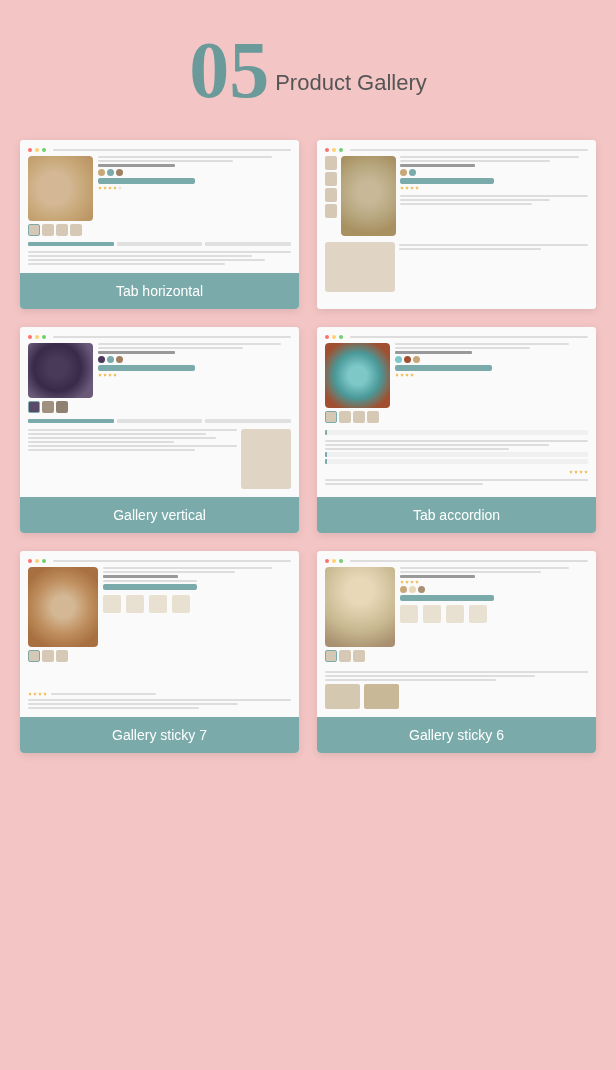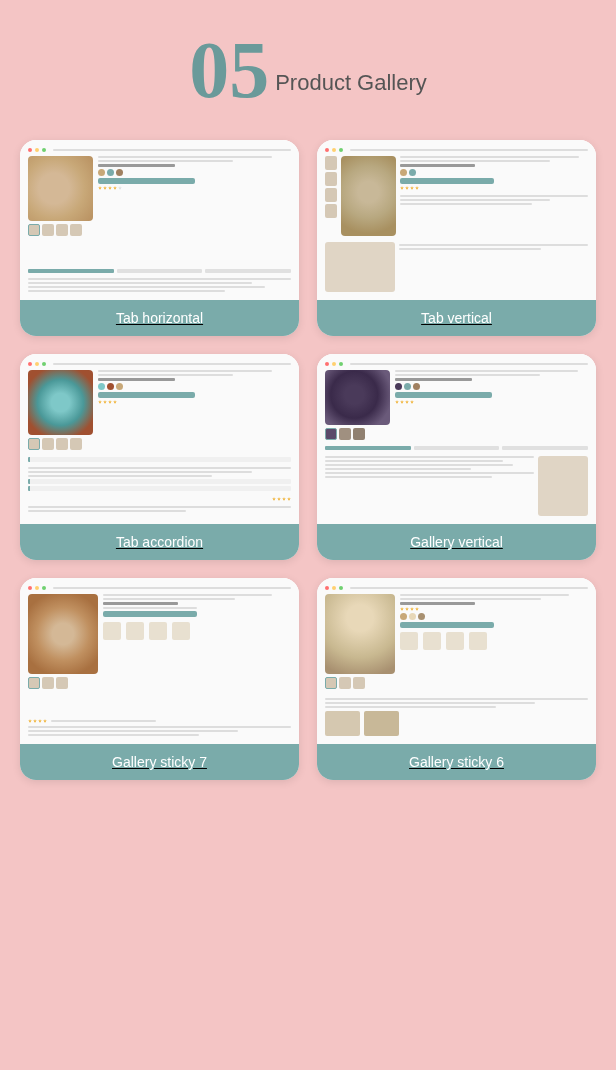--- a/index.html
+++ b/index.html
@@ -42,26 +42,25 @@
     .grid {
       display: grid;
       grid-template-columns: 1fr 1fr;
       gap: 18px;
       width: 100%;
       max-width: 576px;
     }
 
     .card {
       background: white;
-      border-radius: 16px;
+      border-radius: 4px;
       overflow: hidden;
       box-shadow: 0 2px 8px rgba(0,0,0,0.1);
       display: flex;
       flex-direction: column;
-      text-decoration: underline;
     }
 
     .card-preview {
       flex: 1;
       background: #f9f9f9;
       overflow: hidden;
       position: relative;
       height: 200px;
     }
 
@@ -328,142 +327,141 @@
           <div style="width:70px; display:flex; flex-direction:column; gap:2px;">
             <div style="height:50px; background: #e0d5c5; border-radius:3px;"></div>
           </div>
           <div style="flex:1; display:flex; flex-direction:column; gap:2px; padding-top:2px;">
             <div class="ip-text-line"></div>
             <div class="ip-text-line" style="width:75%;"></div>
           </div>
         </div>
       </div>
     </div>
-    <div class="card-label">Tab vertical</div>
   </div>
 
   <div class="card">
     <div class="card-preview">
       <div class="inner-preview">
         <div class="ip-topbar">
           <div class="ip-dot r"></div>
           <div class="ip-dot y"></div>
           <div class="ip-dot g"></div>
           <div class="ip-text-line" style="flex:1; margin-left:4px;"></div>
         </div>
         <div style="display:flex; gap:5px;">
           <div style="display:flex; flex-direction:column; gap:3px; width:65px;">
-            <div class="ip-big-img plate-img" style="width:65px; height:65px;"></div>
+            <div class="ip-big-img pot-img" style="width:65px; height:55px;"></div>
             <div class="ip-thumbs-row">
-              <div class="ip-thumb active"></div>
-              <div class="ip-thumb"></div>
-              <div class="ip-thumb"></div>
-              <div class="ip-thumb"></div>
-            </div>
-          </div>
-          <div style="flex:1; display:flex; flex-direction:column; gap:2px;">
+              <div class="ip-thumb active" style="background:#5a4a6a;"></div>
+              <div class="ip-thumb" style="background:#a09080;"></div>
+              <div class="ip-thumb" style="background:#908070;"></div>
+            </div>
+          </div>
+          <div style="flex:1; display:flex; flex-direction:column; gap:2px;">
+            <div class="ip-text-line" style="width:95%;"></div>
+            <div class="ip-text-line" style="width:75%;"></div>
+            <div class="ip-price"></div>
+            <div class="ip-swatches">
+              <div class="ip-swatch" style="background:#4a3a5a;"></div>
+              <div class="ip-swatch" style="background:#7aabaa;"></div>
+              <div class="ip-swatch" style="background:#a08060;"></div>
+            </div>
+            <div class="ip-btn"></div>
+            <div class="ip-stars-row">
+              <div class="ip-star"></div>
+              <div class="ip-star"></div>
+              <div class="ip-star"></div>
+              <div class="ip-star"></div>
+            </div>
+          </div>
+        </div>
+        <div class="ip-tabs-row" style="margin-top:4px;">
+          <div class="ip-tab active"></div>
+          <div class="ip-tab"></div>
+          <div class="ip-tab"></div>
+        </div>
+        <div style="display:flex; gap:4px; margin-top:4px; flex:1; align-items:flex-start;">
+          <div style="flex:1; display:flex; flex-direction:column; gap:2px;">
+            <div class="ip-text-line"></div>
+            <div class="ip-text-line" style="width:85%;"></div>
             <div class="ip-text-line" style="width:90%;"></div>
             <div class="ip-text-line" style="width:70%;"></div>
-            <div class="ip-price"></div>
-            <div class="ip-swatches">
-              <div class="ip-swatch" style="background:#7ec8c8;"></div>
-              <div class="ip-swatch" style="background:#a05030;"></div>
-              <div class="ip-swatch" style="background:#c8a878;"></div>
-            </div>
-            <div class="ip-btn"></div>
-            <div class="ip-stars-row">
-              <div class="ip-star"></div>
-              <div class="ip-star"></div>
-              <div class="ip-star"></div>
-              <div class="ip-star"></div>
-            </div>
-          </div>
-        </div>
-        <div class="ip-accordion-row" style="margin-top:5px;">
-          <div class="ip-acc-item"></div>
-          <div class="ip-section-block">
             <div class="ip-text-line"></div>
-            <div class="ip-text-line" style="width:85%;"></div>
-            <div class="ip-text-line" style="width:70%;"></div>
-          </div>
-          <div class="ip-acc-item"></div>
-          <div class="ip-acc-item"></div>
-        </div>
-        <div style="display:flex; justify-content:flex-end; margin-top:4px;">
-          <div class="ip-stars-row">
-            <div class="ip-star"></div>
-            <div class="ip-star"></div>
-            <div class="ip-star"></div>
-            <div class="ip-star"></div>
-          </div>
-        </div>
-        <div class="ip-section-block">
-          <div class="ip-text-line"></div>
-          <div class="ip-text-line" style="width:60%;"></div>
+            <div class="ip-text-line" style="width:80%;"></div>
+          </div>
+          <div style="width:50px; height:60px; background:#e0d5c5; border-radius:3px; flex-shrink:0;"></div>
         </div>
       </div>
     </div>
-    <div class="card-label">Tab accordion</div>
+    <div class="card-label">Gallery vertical</div>
   </div>
 
   <div class="card">
     <div class="card-preview">
       <div class="inner-preview">
         <div class="ip-topbar">
           <div class="ip-dot r"></div>
           <div class="ip-dot y"></div>
           <div class="ip-dot g"></div>
           <div class="ip-text-line" style="flex:1; margin-left:4px;"></div>
         </div>
         <div style="display:flex; gap:5px;">
           <div style="display:flex; flex-direction:column; gap:3px; width:65px;">
-            <div class="ip-big-img pot-img" style="width:65px; height:55px;"></div>
+            <div class="ip-big-img plate-img" style="width:65px; height:65px;"></div>
             <div class="ip-thumbs-row">
-              <div class="ip-thumb active" style="background:#5a4a6a;"></div>
-              <div class="ip-thumb" style="background:#a09080;"></div>
-              <div class="ip-thumb" style="background:#908070;"></div>
-            </div>
-          </div>
-          <div style="flex:1; display:flex; flex-direction:column; gap:2px;">
-            <div class="ip-text-line" style="width:95%;"></div>
-            <div class="ip-text-line" style="width:75%;"></div>
+              <div class="ip-thumb active"></div>
+              <div class="ip-thumb"></div>
+              <div class="ip-thumb"></div>
+              <div class="ip-thumb"></div>
+            </div>
+          </div>
+          <div style="flex:1; display:flex; flex-direction:column; gap:2px;">
+            <div class="ip-text-line" style="width:90%;"></div>
+            <div class="ip-text-line" style="width:70%;"></div>
             <div class="ip-price"></div>
             <div class="ip-swatches">
-              <div class="ip-swatch" style="background:#4a3a5a;"></div>
-              <div class="ip-swatch" style="background:#7aabaa;"></div>
-              <div class="ip-swatch" style="background:#a08060;"></div>
+              <div class="ip-swatch" style="background:#7ec8c8;"></div>
+              <div class="ip-swatch" style="background:#a05030;"></div>
+              <div class="ip-swatch" style="background:#c8a878;"></div>
             </div>
             <div class="ip-btn"></div>
             <div class="ip-stars-row">
               <div class="ip-star"></div>
               <div class="ip-star"></div>
               <div class="ip-star"></div>
               <div class="ip-star"></div>
             </div>
           </div>
         </div>
-        <div class="ip-tabs-row" style="margin-top:4px;">
-          <div class="ip-tab active"></div>
-          <div class="ip-tab"></div>
-          <div class="ip-tab"></div>
-        </div>
-        <div style="display:flex; gap:4px; margin-top:4px; flex:1; align-items:flex-start;">
-          <div style="flex:1; display:flex; flex-direction:column; gap:2px;">
+        <div class="ip-accordion-row" style="margin-top:5px;">
+          <div class="ip-acc-item"></div>
+          <div class="ip-section-block">
             <div class="ip-text-line"></div>
             <div class="ip-text-line" style="width:85%;"></div>
-            <div class="ip-text-line" style="width:90%;"></div>
             <div class="ip-text-line" style="width:70%;"></div>
-            <div class="ip-text-line"></div>
-            <div class="ip-text-line" style="width:80%;"></div>
-          </div>
-          <div style="width:50px; height:60px; background:#e0d5c5; border-radius:3px; flex-shrink:0;"></div>
+          </div>
+          <div class="ip-acc-item"></div>
+          <div class="ip-acc-item"></div>
+        </div>
+        <div style="display:flex; justify-content:flex-end; margin-top:4px;">
+          <div class="ip-stars-row">
+            <div class="ip-star"></div>
+            <div class="ip-star"></div>
+            <div class="ip-star"></div>
+            <div class="ip-star"></div>
+          </div>
+        </div>
+        <div class="ip-section-block">
+          <div class="ip-text-line"></div>
+          <div class="ip-text-line" style="width:60%;"></div>
         </div>
       </div>
     </div>
-    <div class="card-label">Gallery vertical</div>
+    <div class="card-label">Tab accordion</div>
   </div>
 
   <div class="card">
     <div class="card-preview">
       <div class="inner-preview">
         <div class="ip-topbar">
           <div class="ip-dot r"></div>
           <div class="ip-dot y"></div>
           <div class="ip-dot g"></div>
           <div class="ip-text-line" style="flex:1; margin-left:4px;"></div>

